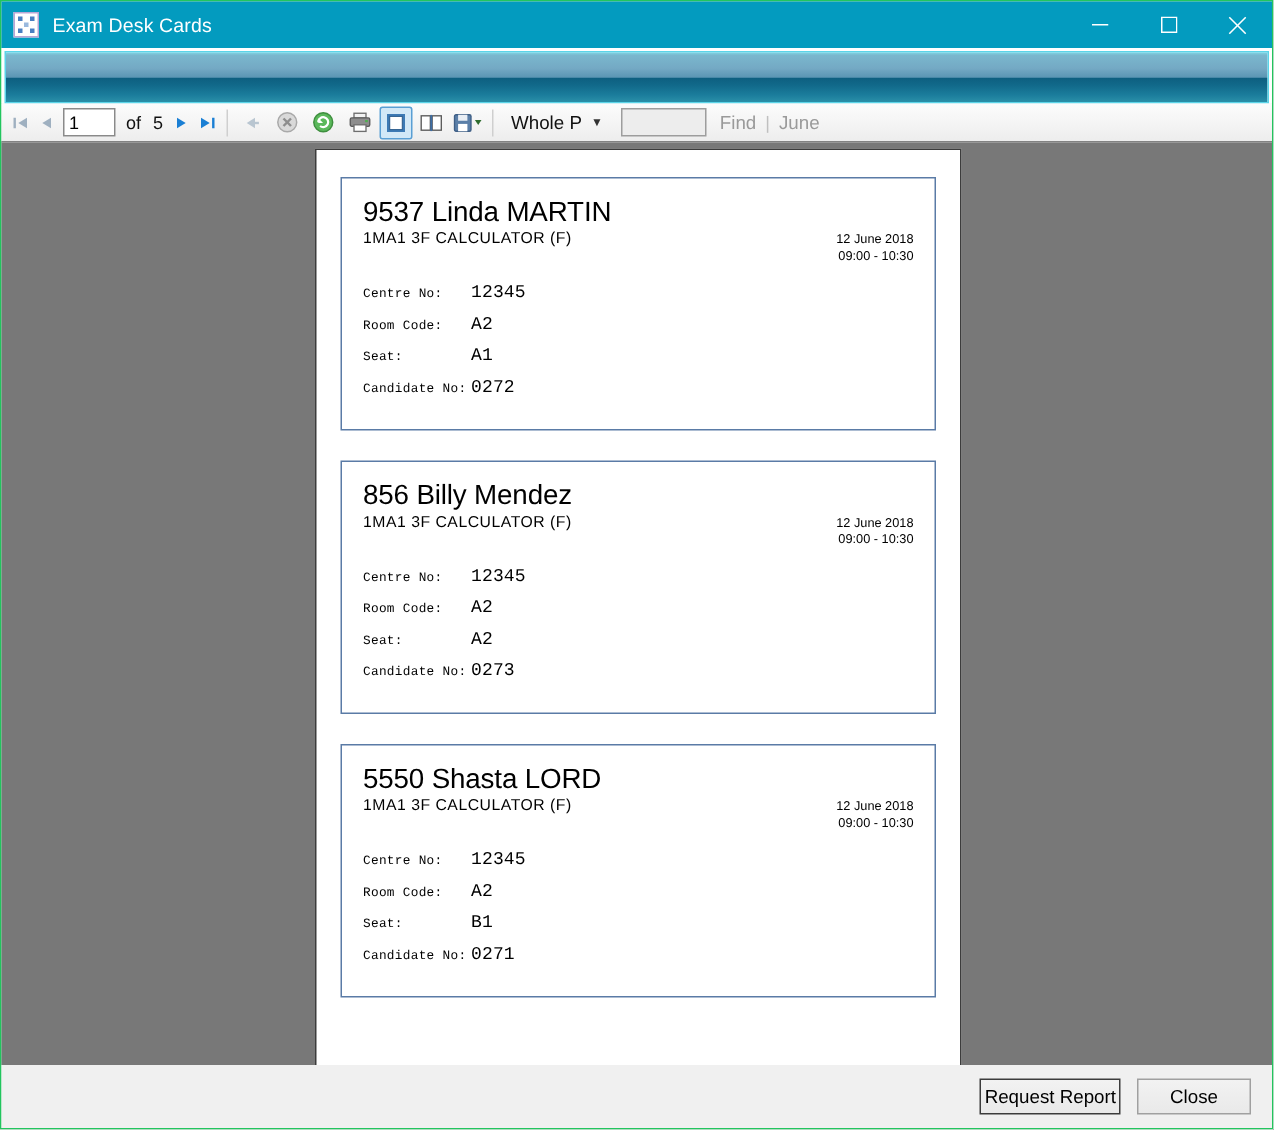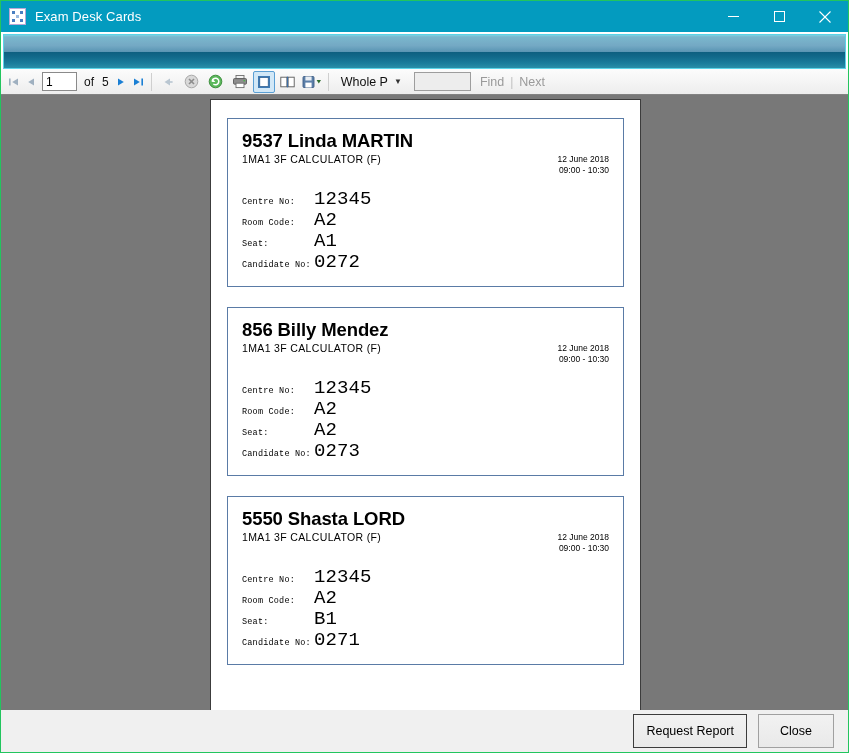--- a/index.html
+++ b/index.html
@@ -244,21 +244,20 @@
   .card-header {
     position: relative;
     min-height: 42px;
   }
   .card-name {
     font-size: 18.5px;
     color: #000000;
     line-height: 22px;
     letter-spacing: -0.1px;
     white-space: nowrap;
-    font-weight: bold;
   }
   .card-sub {
     font-size: 10.5px;
     color: #000000;
     line-height: 14px;
     letter-spacing: 0.35px;
     white-space: nowrap;
   }
   .card-when {
     position: absolute;
@@ -281,47 +280,47 @@
   }
   .field-label {
     width: 72px;
     flex: 0 0 72px;
     font-size: 8.5px;
     color: #000000;
     letter-spacing: 0.2px;
     white-space: nowrap;
   }
   .field-value {
-    font-size: 19px;
+    font-size: 12px;
     color: #000000;
     letter-spacing: 0.1px;
     white-space: nowrap;
   }
 
   
   .footer {
     height: 42px;
     flex: 0 0 auto;
     background: #f0f0f0;
     display: flex;
     align-items: center;
     justify-content: flex-end;
     padding-right: 14px;
     box-sizing: border-box;
   }
   .btn {
-    height: 34px;
+    height: 24px;
     min-width: 76px;
     box-sizing: border-box;
     background: linear-gradient(to bottom, #f2f2f2 0%, #e9e9e9 100%);
     border: 1px solid #a0a0a0;
     font-family: "Liberation Sans", sans-serif;
     font-size: 12.5px;
     color: #000000;
-    padding: 0 12px;
+    padding: 0 2px;
     margin-left: 11px;
     cursor: default;
     line-height: 20px;
     white-space: nowrap;
   }
   .btn.focused {
     border: 1px solid #3c3c3c;
   }
 </style>
 </head>
@@ -450,21 +449,21 @@
 
     <div class="zoom-combo">
       <span class="zoom-text">Whole P</span>
       <span class="caret">▼</span>
     </div>
 
     <input class="find-input" type="text" value="" style="">
 
     <span class="find-link">Find</span>
     <span class="find-divider">|</span>
-    <span class="find-link">Next</span>
+    <span class="find-link">June</span>
   </div>
 
   <div class="preview-area">
     <div class="page">
 
       <div class="card">
         <div class="card-header">
           <div class="card-name">9537 Linda MARTIN</div>
           <div class="card-sub">1MA1 3F  CALCULATOR (F)</div>
           <div class="card-when">

